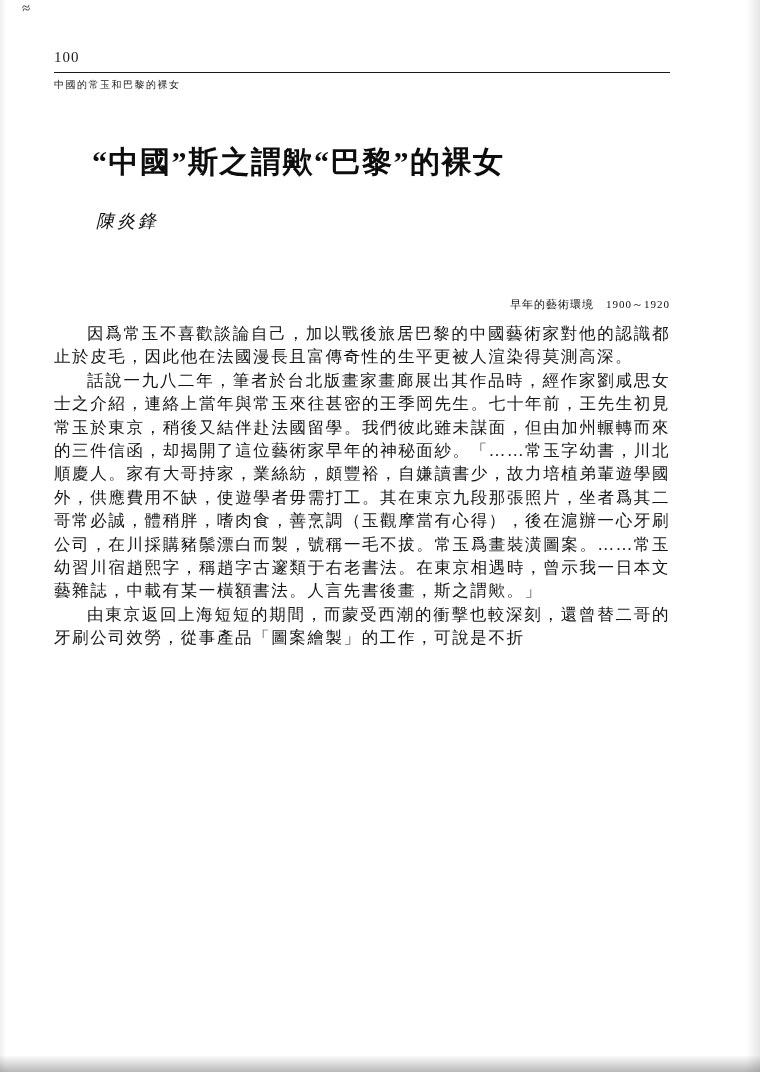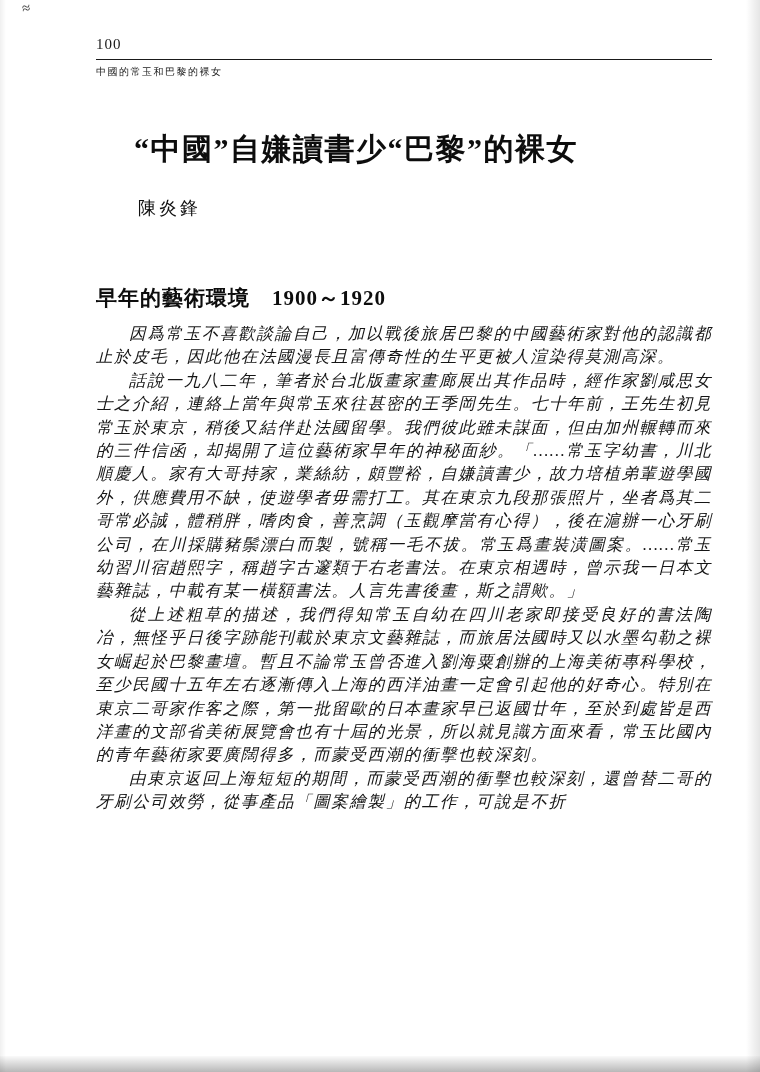--- a/index.html
+++ b/index.html
@@ -45,22 +45,22 @@
     position: absolute;
     top: 0px;
     left: 22px;
     font-size: 15px;
     color: #3a3a3a;
     transform: rotate(-8deg);
     letter-spacing: -2px;
   }
   .content {
     position: relative;
-    margin: 0 96px;
-    padding-top: 36px;
+    margin: 0 54px;
+    padding-top: 49px;
     width: 616px;
     box-sizing: border-box;
   }
   .page-number {
     font-size: 15px;
     letter-spacing: 1px;
     color: #1a1a1a;
   }
   .header-rule {
     border: none;
@@ -77,64 +77,64 @@
     font-size: 30px;
     font-weight: 700;
     letter-spacing: 1.5px;
     color: #0d0d0d;
   }
   .author {
     margin: 26px 0 0 42px;
     font-size: 18px;
     letter-spacing: 3px;
     color: #111;
+    font-style: italic;
   }
   .section-heading {
     margin: 64px 0 10px 0;
-    font-size: 21px;
-    font-weight: 700;
+    font-size: 11px;
+    font-weight: 400;
     letter-spacing: 1px;
     color: #0d0d0d;
+    text-align: right;
   }
   .body-text p {
     margin: 0;
     font-size: 16.5px;
     line-height: 23.4px;
     letter-spacing: 1.6px;
     text-indent: 2em;
     text-align: justify;
     color: #151515;
-    font-style: italic;
   }
 </style>
 </head>
 <body>
 
 <div class="scan-page">
 
   <div class="corner-mark">≈</div>
 
   <div class="content">
 
     <div class="page-number">100</div>
 
     <hr class="header-rule">
 
     <div class="running-header">中國的常玉和巴黎的裸女</div>
 
-    <h1 class="title">“中國”自嫌讀書少“巴黎”的裸女</h1>
+    <h1 class="title">“中國”斯之謂歟“巴黎”的裸女</h1>
 
     <div class="author">陳炎鋒</div>
 
     <h2 class="section-heading">早年的藝術環境　1900～1920</h2>
 
     <div class="body-text">
       <p>因爲常玉不喜歡談論自己，加以戰後旅居巴黎的中國藝術家對他的認識都止於皮毛，因此他在法國漫長且富傳奇性的生平更被人渲染得莫測高深。</p>
       <p>話說一九八二年，筆者於台北版畫家畫廊展出其作品時，經作家劉咸思女士之介紹，連絡上當年與常玉來往甚密的王季岡先生。七十年前，王先生初見常玉於東京，稍後又結伴赴法國留學。我們彼此雖未謀面，但由加州輾轉而來的三件信函，却揭開了這位藝術家早年的神秘面紗。「……常玉字幼書，川北順慶人。家有大哥持家，業絲紡，頗豐裕，自嫌讀書少，故力培植弟輩遊學國外，供應費用不缺，使遊學者毋需打工。其在東京九段那張照片，坐者爲其二哥常必誠，體稍胖，嗜肉食，善烹調（玉觀摩當有心得），後在滬辦一心牙刷公司，在川採購豬鬃漂白而製，號稱一毛不拔。常玉爲畫裝潢圖案。……常玉幼習川宿趙熙字，稱趙字古邃類于右老書法。在東京相遇時，曾示我一日本文藝雜誌，中載有某一橫額書法。人言先書後畫，斯之謂歟。」</p>
-      <p>從上述粗草的描述，我們得知常玉自幼在四川老家即接受良好的書法陶冶，無怪乎日後字跡能刊載於東京文藝雜誌，而旅居法國時又以水墨勾勒之裸女崛起於巴黎畫壇。暫且不論常玉曾否進入劉海粟創辦的上海美術專科學校，至少民國十五年左右逐漸傳入上海的西洋油畫一定會引起他的好奇心。特別在東京二哥家作客之際，第一批留歐的日本畫家早已返國廿年，至於到處皆是西洋畫的文部省美術展覽會也有十屆的光景，所以就見識方面來看，常玉比國內的青年藝術家要廣闊得多，而蒙受西潮的衝擊也較深刻。</p>
       <p>由東京返回上海短短的期間，而蒙受西潮的衝擊也較深刻，還曾替二哥的牙刷公司效勞，從事產品「圖案繪製」的工作，可說是不折</p>
     </div>
 
   </div>
 
   <div class="edge-left"></div>
   <div class="edge-right"></div>
   <div class="edge-bottom"></div>
 
 </div>

